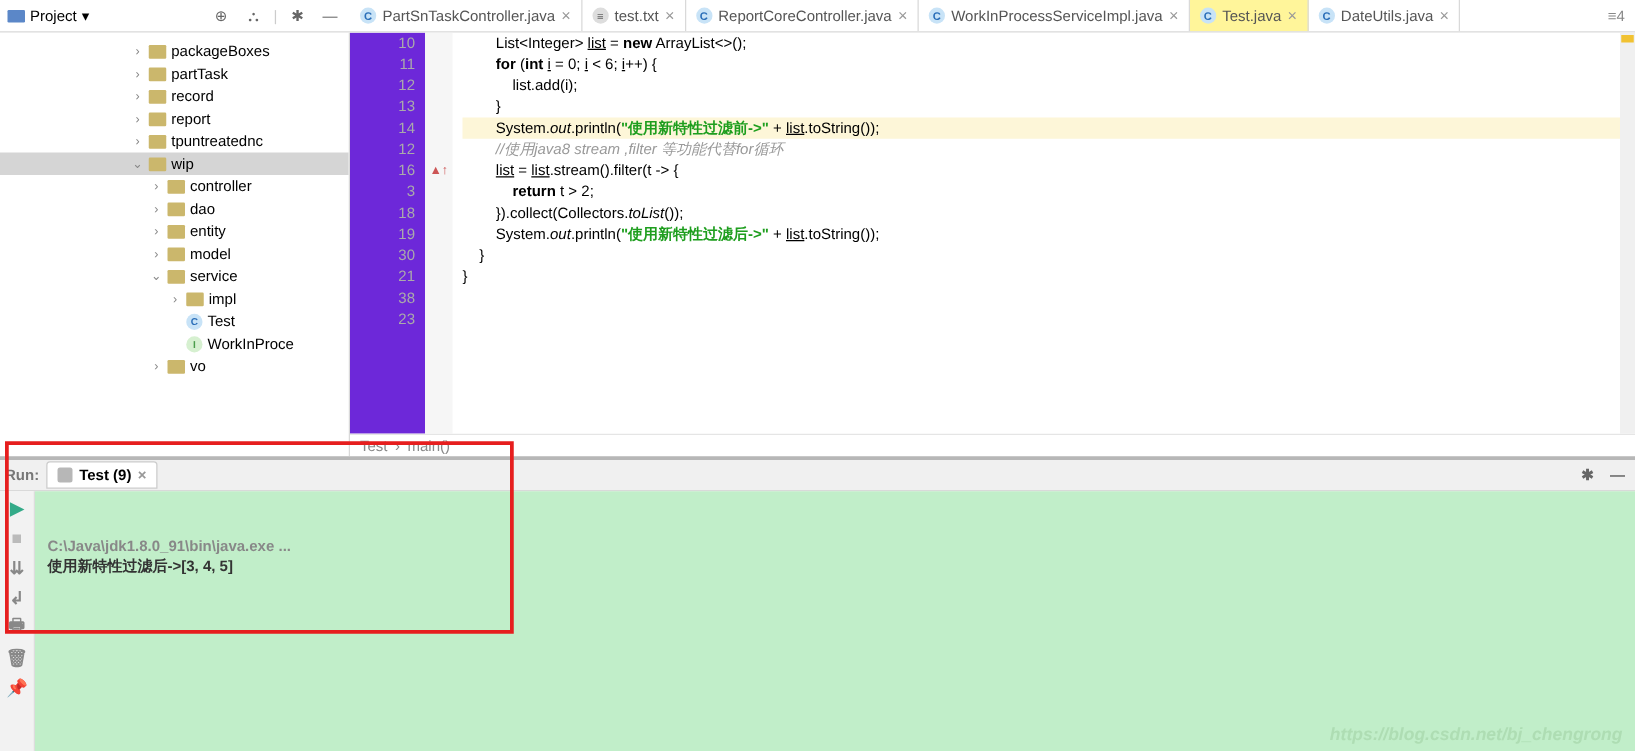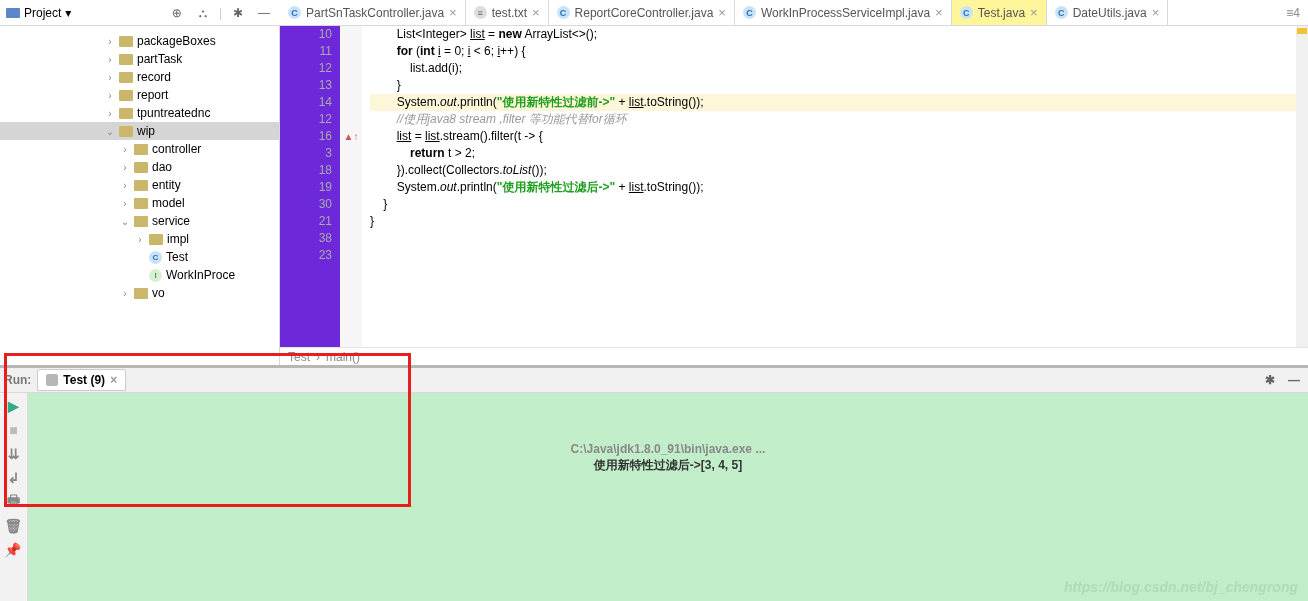--- a/index.html
+++ b/index.html
@@ -45,21 +45,21 @@
 .crumb { height: 18px; border-top: 1px solid #e5e5e5; padding: 0 8px; color: #888; font-size: 12px; display: flex; align-items: center; gap: 6px; }
 .bottom { height: 236px; border-top: 3px solid #b7b7b7; display: flex; flex-direction: column; font-weight: bold; }
 .btabrow { height: 25px; background: #f0f0f0; display: flex; align-items: center; gap: 6px; padding: 0 4px; border-bottom: 1px solid #d9d9d9; }
 .btab { display: flex; align-items: center; gap: 5px; padding: 3px 8px; border: 1px solid #ccc; background: #fff; border-radius: 3px 3px 0 0; cursor: pointer; }
 .btab .ficon { width: 12px; height: 12px; border-radius: 2px; background: #b7b7b7; }
 .btab .close { color: #999; }
 .btools { margin-left: auto; display: flex; gap: 4px; }
 .bbody { flex: 1; display: flex; }
 .side-icons { width: 28px; background: #f2f2f2; border-right: 1px solid #ddd; display: flex; flex-direction: column; align-items: center; padding-top: 4px; gap: 6px; }
 .side-icons .sico { width: 18px; height: 18px; color: #888; display: flex; align-items: center; justify-content: center; cursor: pointer; font-size: 14px; }
-.console { flex: 1; background: #c1eec9; font-family: "Consolas","Courier New",monospace; font-size: 13px; line-height: 16px; padding: 16px 10px; position: relative; white-space: pre; color: #333; text-align: center; }
+.console { flex: 1; background: #c1eec9; font-family: "Consolas","Courier New",monospace; font-size: 13px; line-height: 16px; padding: 4px 10px; position: relative; white-space: pre; color: #333; }
 .console .grey { color: #888; }
 .console .ok { color: #619b56; }
 .redbox { position: absolute; left: 4px; top: 353px; width: 407px; height: 154px; border: 3px solid #e61e1e; pointer-events: none; z-index: 10; }
 .watermark { position: absolute; right: 10px; bottom: 6px; color: #aeddb3; font-size: 14px; font-style: italic; }
 </style>
 </head>
 <body>
 
 <div class="topbar">
   <div class="topbar-left">

